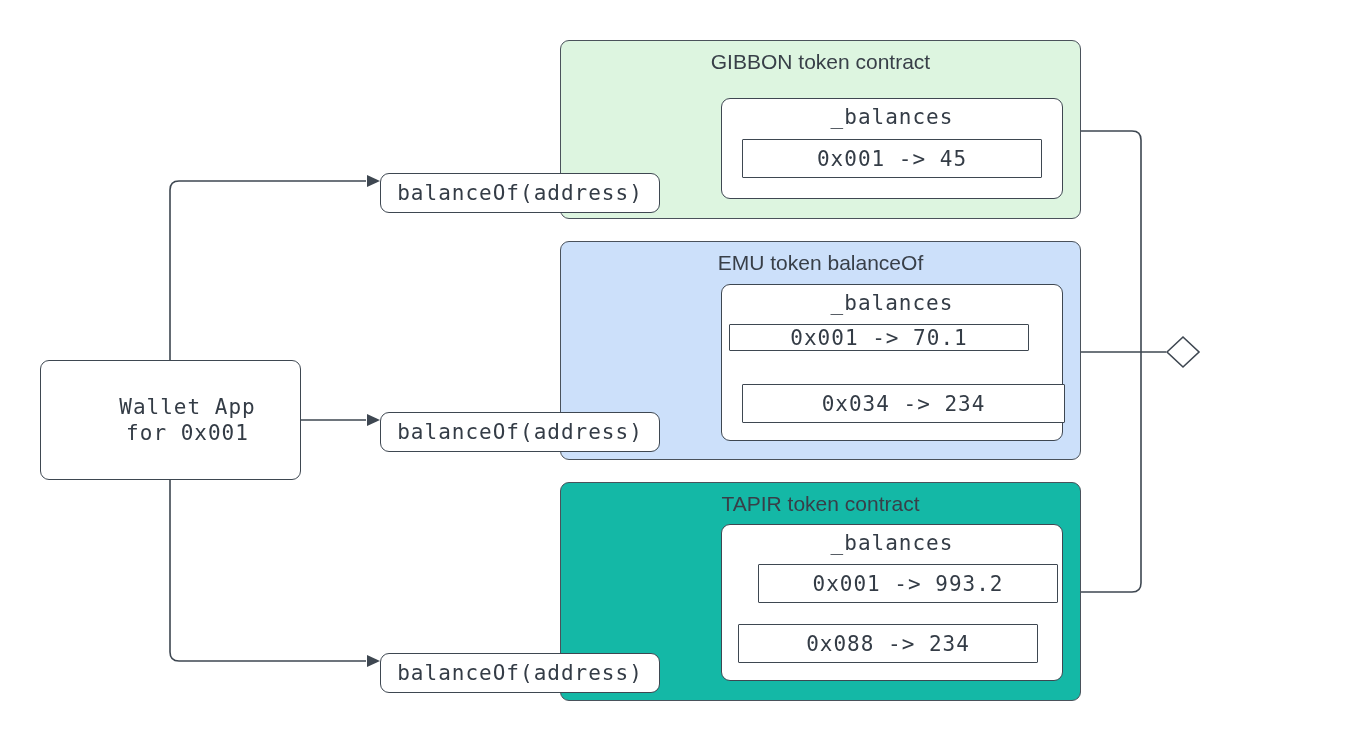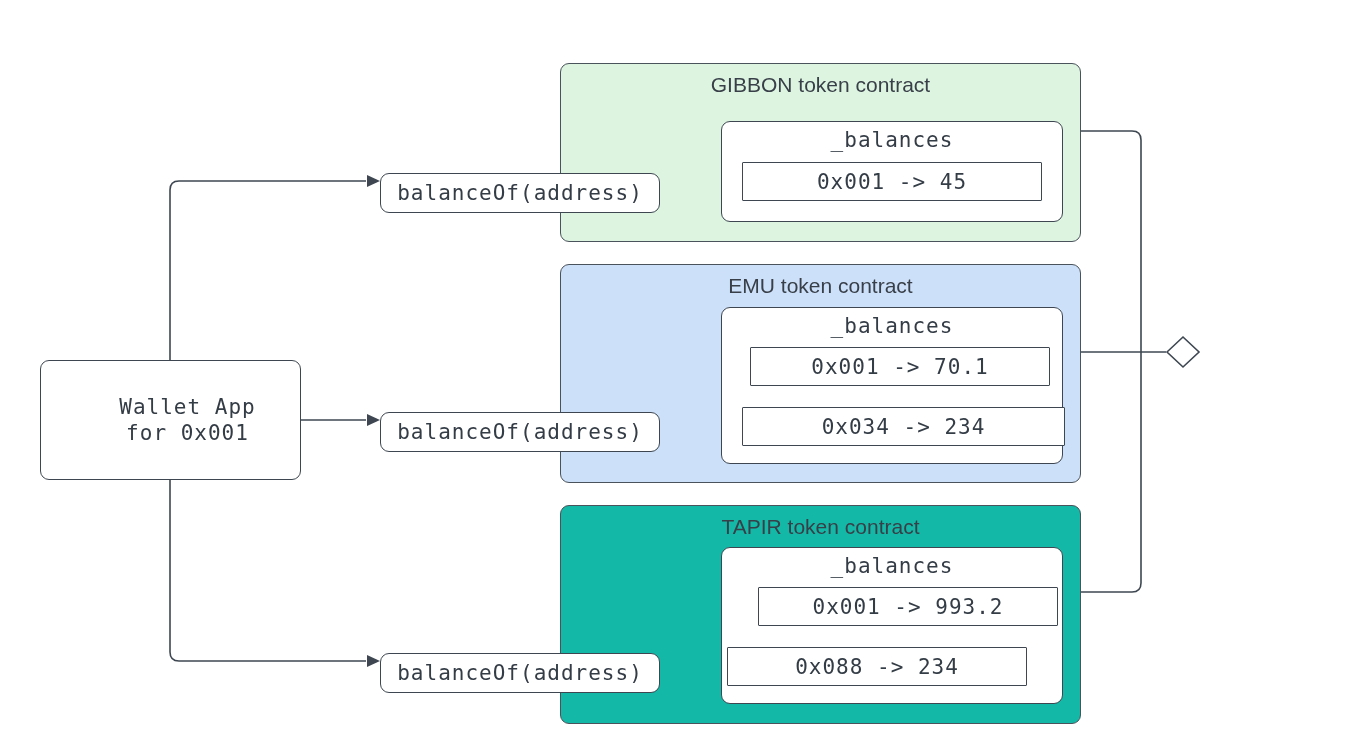--- a/index.html
+++ b/index.html
@@ -31,50 +31,50 @@
   .wallet-node{left:40px;top:360px;width:261px;height:120px;font-size:21px;line-height:26px;padding-left:34px;}
   .erc20-node{
     left:1200px;top:281px;width:121px;height:138px;
     border:1.7px dashed #636b74;border-radius:11px;font-size:21px;
   }
   #fill-gibbon{background:#ddf5e0;}
   #fill-emu{background:#cce0fa;}
   #fill-tapir{background:#14b8a6;}
   svg.wires{position:absolute;left:0;top:0;z-index:4;pointer-events:none;}
   .layer-top{z-index:6;}
-  .layer-mid{z-index:2;margin-top:23px;}
+  .layer-mid{z-index:2;}
 </style>
 </head>
 <body>
 
 <div class="canvas">
 
   <div class="contract layer-mid" id="fill-gibbon" style="left:560px;top:40px;width:521px;height:179px;">
     <div class="title">GIBBON token contract</div>
     <div class="balances-box" style="left:160px;top:57px;width:342px;height:101px;">
       <div class="balances-label mono">_balances</div>
       <div class="entry mono" style="left:20px;top:40px;width:300px;height:39px;">0x001 -&gt; 45</div>
     </div>
   </div>
 
   <div class="contract layer-mid" id="fill-emu" style="left:560px;top:241px;width:521px;height:219px;">
-    <div class="title">EMU token contract</div>
+    <div class="title">EMU token balanceOf</div>
     <div class="balances-box" style="left:160px;top:42px;width:342px;height:157px;">
       <div class="balances-label mono">_balances</div>
-      <div class="entry mono" style="left:28px;top:39px;width:300px;height:39px;">0x001 -&gt; 70.1</div>
+      <div class="entry mono" style="left:7px;top:39px;width:300px;height:27px;">0x001 -&gt; 70.1</div>
       <div class="entry mono" style="left:20px;top:99px;width:323px;height:39px;">0x034 -&gt; 234</div>
     </div>
   </div>
 
   <div class="contract layer-mid" id="fill-tapir" style="left:560px;top:482px;width:521px;height:219px;">
     <div class="title">TAPIR token contract</div>
     <div class="balances-box" style="left:160px;top:41px;width:342px;height:157px;">
       <div class="balances-label mono">_balances</div>
       <div class="entry mono" style="left:36px;top:39px;width:300px;height:39px;">0x001 -&gt; 993.2</div>
-      <div class="entry mono" style="left:5px;top:99px;width:300px;height:39px;">0x088 -&gt; 234</div>
+      <div class="entry mono" style="left:16px;top:99px;width:300px;height:39px;">0x088 -&gt; 234</div>
     </div>
   </div>
 
   <svg class="wires" width="1360" height="741" viewBox="0 0 1360 741">
     <g stroke="#3e4751" stroke-width="1.6" fill="none">
 
       <path d="M 170,360 L 170,190 Q 170,181 179,181 L 366,181"></path>
 
       <path d="M 301,420 L 366,420"></path>
 

